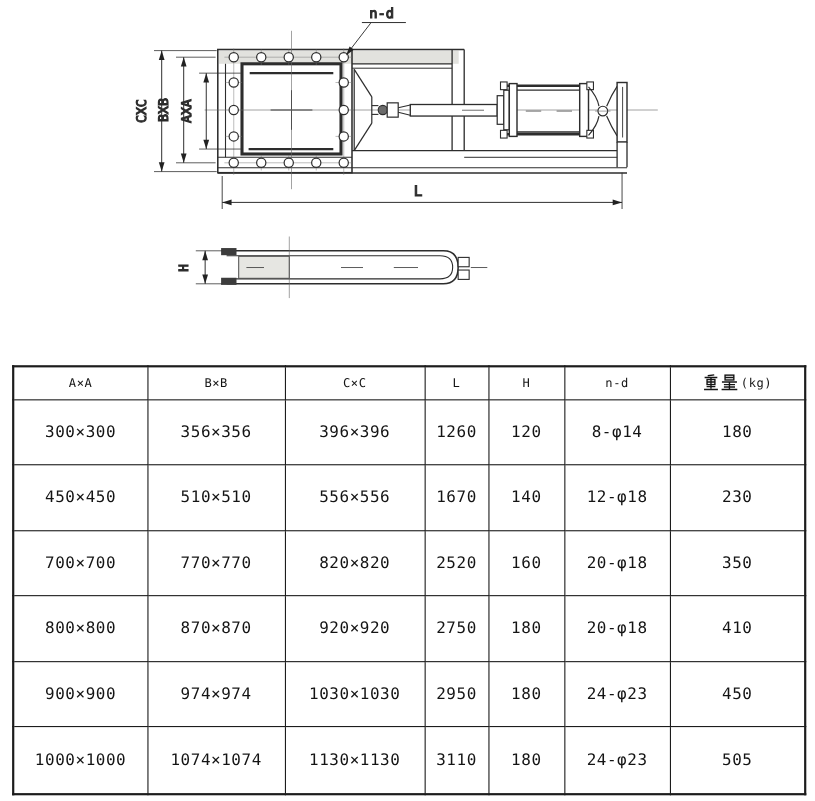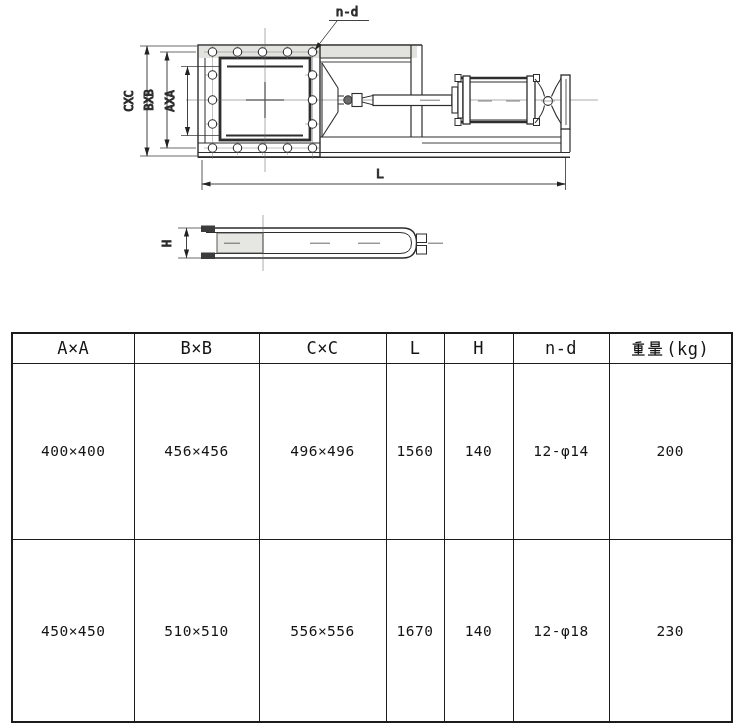--- a/index.html
+++ b/index.html
@@ -12,21 +12,21 @@
   .table-wrap{position:absolute;left:11px;top:332px;width:720px;height:391px;}
   table.spec{
     width:100%;height:100%;border-collapse:collapse;table-layout:fixed;
     border:2px solid #1c1c1c;
   }
   table.spec th, table.spec td{
     border:1.5px solid #1c1c1c;text-align:center;vertical-align:middle;
     padding:0;color:#141414;font-weight:normal;
   }
   table.spec thead tr{height:30px;}
-  table.spec th{font-size:17px;letter-spacing:0.5px;}
+  table.spec th{font-size:11px;letter-spacing:0.5px;}
   table.spec td{font-size:14.5px;letter-spacing:0.5px;}
   .kanji-unit{display:inline-flex;align-items:center;gap:3px;vertical-align:middle;}
 </style>
 </head>
 <body>
 
 <svg class="drawing" width="741" height="326" viewBox="0 0 741 326" stroke="#2d2d2d" fill="none" stroke-linecap="butt">
 
   <g>
 
@@ -242,32 +242,68 @@
               <line x1="18.2" y1="10.9" x2="27.8" y2="10.9"></line>
               <line x1="16.2" y1="13" x2="29.8" y2="13"></line>
             </svg>
             <span>(kg)</span>
           </span>
         </th>
       </tr>
     </thead>
     <tbody>
         <tr>
-          <td>400×400</td>
-          <td>456×456</td>
-          <td>496×496</td>
-          <td>1560</td>
-          <td>140</td>
-          <td>12-φ14</td>
-          <td>200</td>
+          <td>300×300</td>
+          <td>356×356</td>
+          <td>396×396</td>
+          <td>1260</td>
+          <td>120</td>
+          <td>8-φ14</td>
+          <td>180</td>
         </tr>
         <tr>
           <td>450×450</td>
           <td>510×510</td>
           <td>556×556</td>
           <td>1670</td>
           <td>140</td>
           <td>12-φ18</td>
           <td>230</td>
         </tr>
+        <tr>
+          <td>700×700</td>
+          <td>770×770</td>
+          <td>820×820</td>
+          <td>2520</td>
+          <td>160</td>
+          <td>20-φ18</td>
+          <td>350</td>
+        </tr>
+        <tr>
+          <td>800×800</td>
+          <td>870×870</td>
+          <td>920×920</td>
+          <td>2750</td>
+          <td>180</td>
+          <td>20-φ18</td>
+          <td>410</td>
+        </tr>
+        <tr>
+          <td>900×900</td>
+          <td>974×974</td>
+          <td>1030×1030</td>
+          <td>2950</td>
+          <td>180</td>
+          <td>24-φ23</td>
+          <td>450</td>
+        </tr>
+        <tr>
+          <td>1000×1000</td>
+          <td>1074×1074</td>
+          <td>1130×1130</td>
+          <td>3110</td>
+          <td>180</td>
+          <td>24-φ23</td>
+          <td>505</td>
+        </tr>
       </tbody>
   </table>
 </div>
 
 </body></html>

